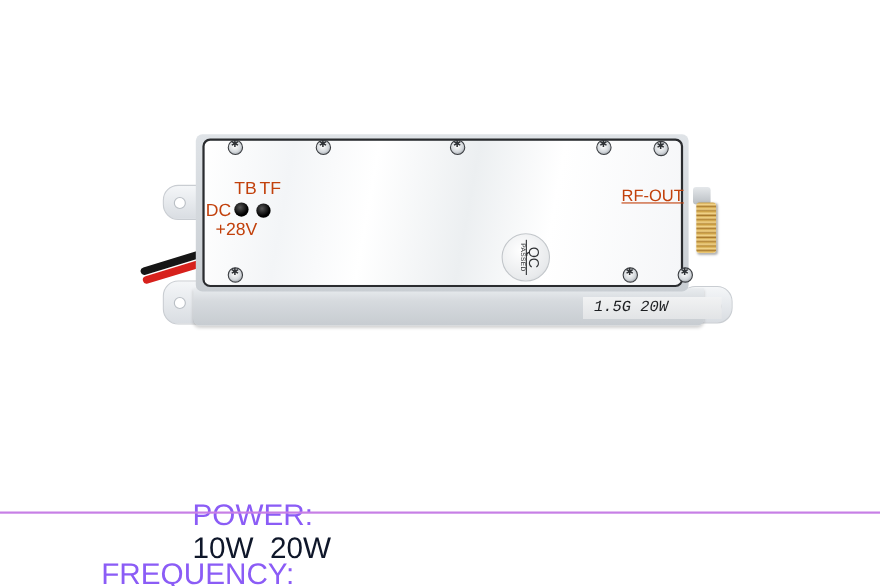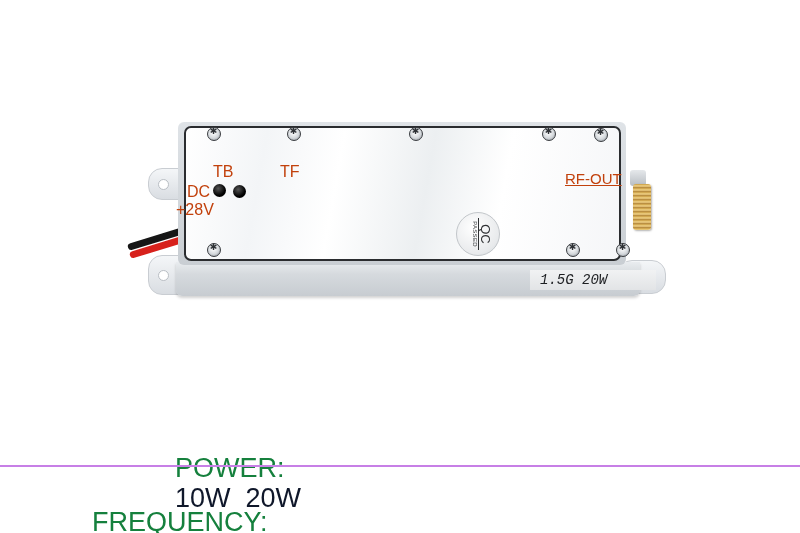--- a/index.html
+++ b/index.html
@@ -23,21 +23,21 @@
   .qc-inner{position:absolute;left:5px;top:7px;width:32px;height:28px;transform:rotate(90deg);text-align:center;color:#2e3033;}
   .qc-big{font-size:13px;line-height:13px;display:block;}
   .qc-small{font-size:6px;line-height:7px;display:block;letter-spacing:.3px;border-top:1px solid #2e3033;}
   .label-sticker{left:530px;top:270px;width:126px;height:20px;background:linear-gradient(180deg,#f1f2f3,#e2e4e6);
     font-family:"Liberation Mono","DejaVu Sans Mono",monospace;font-style:italic;font-size:14px;line-height:20px;color:#1d1f22;padding-left:10px;box-sizing:border-box;}
   .connector{left:633px;top:184px;width:18px;height:46px;border-radius:3px;
     background:repeating-linear-gradient(180deg,#c79a3e 0px,#f2d48a 2px,#a8782a 4px);box-shadow:1px 1px 2px rgba(0,0,0,.3);}
   .conn-nut{left:630px;top:170px;width:16px;height:16px;background:linear-gradient(180deg,#e5e8eb,#b8bdc2);border-radius:3px;}
   
   .spec{font-size:27px;line-height:30px;white-space:pre;}
-  .spec-label{color:#15803d;}
+  .spec-label{color:#8b5cf6;}
   .spec-value{color:#0f172a;}
   .divider{left:0;top:465px;width:800px;height:2px;}
 </style>
 </head>
 <body>
 
 <div class="abs photo">
 
   <div class="abs wire" style="left:128px;top:244px;width:62px;background:#161616;transform:rotate(-17deg);"></div>
   <div class="abs wire" style="left:130px;top:252px;width:62px;background:#d7211c;transform:rotate(-17deg);"></div>
@@ -62,23 +62,23 @@
   <div class="abs screw" style="left:207px;top:127px;"></div>
   <div class="abs screw" style="left:287px;top:127px;"></div>
   <div class="abs screw" style="left:409px;top:127px;"></div>
   <div class="abs screw" style="left:542px;top:127px;"></div>
   <div class="abs screw" style="left:594px;top:128px;"></div>
   <div class="abs screw" style="left:207px;top:243px;"></div>
   <div class="abs screw" style="left:566px;top:243px;"></div>
   <div class="abs screw" style="left:616px;top:243px;"></div>
 
   <div class="abs silk" style="left:213px;top:164px;">TB</div>
-  <div class="abs silk" style="left:236px;top:164px;margin-left:44px;">TF</div>
+  <div class="abs silk" style="left:236px;top:164px;">TF</div>
   <div class="abs silk" style="left:187px;top:184px;text-align:center;">DC</div>
-  <div class="abs silk" style="left:176px;top:202px;">+28V</div>
+  <div class="abs silk" style="left:196px;top:202px;">+28V</div>
   <div class="abs silk" style="left:565px;top:171px;font-size:15px;text-decoration:underline;">RF-OUT</div>
 
   <div class="abs led" style="left:213px;top:184px;"></div>
   <div class="abs led" style="left:233px;top:185px;"></div>
 
   <div class="abs qc">
     <div class="qc-inner">
       <span class="qc-big">QC</span>
       <span class="qc-small">PASSED</span>
     </div>

